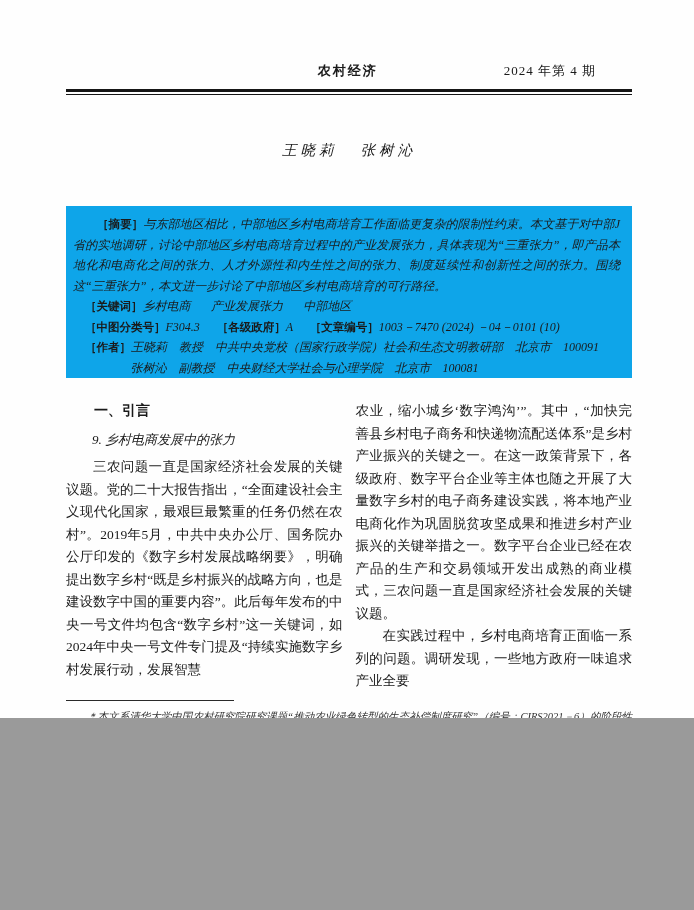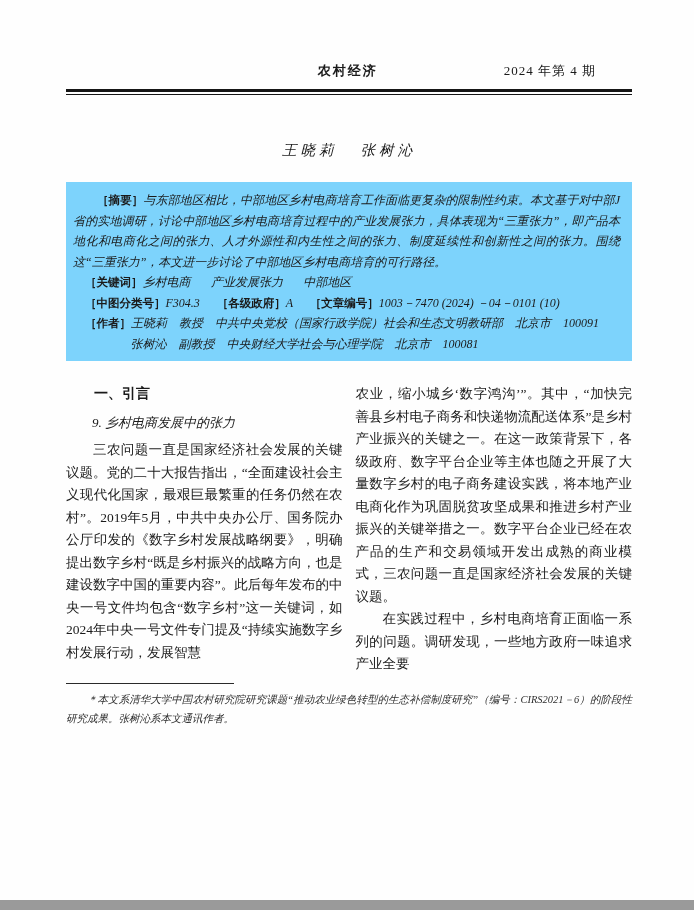--- a/index.html
+++ b/index.html
@@ -1,18 +1,18 @@
 <!DOCTYPE html>
 <html><head>
 <meta charset="utf-8">
 <style>
   * { box-sizing: border-box; }
   html, body { margin: 0; padding: 0; background: #9a9a9a; }
   .page {
-    width: 694px; height: 900px;
+    width: 694px; height: 718px;
     margin: 0 auto;
     background: #fefefe;
     color: #1a1a1a;
     font-family: "Liberation Serif", "DejaVu Serif", serif;
     position: relative;
     overflow: hidden;
   }
   .content { padding: 62px 62px 0 66px; }
 
   
@@ -44,23 +44,23 @@
   .article-authors {
     margin-top: 46px;
     text-align: center;
     font-size: 14.5px; letter-spacing: 4px;
     font-style: italic;
   }
   .article-authors .author + .author { margin-left: 1.6em; }
 
   
   .abstract-box {
-    margin-top: 22px;
-    background: #7dd3fc;
-    padding: 8px 12px 7px 7px;
+    margin-top: 46px;
+    background: #0ea5e9;
+    padding: 8px 12px 0 7px;
     font-size: 12px;
     line-height: 20.5px;
     font-style: italic;
   }
   .abstract-box p { margin: 0; }
   .ab-label {
     font-weight: bold; font-style: normal;
     font-family: "Liberation Sans", "DejaVu Sans", sans-serif;
     font-size: 11.5px;
   }

